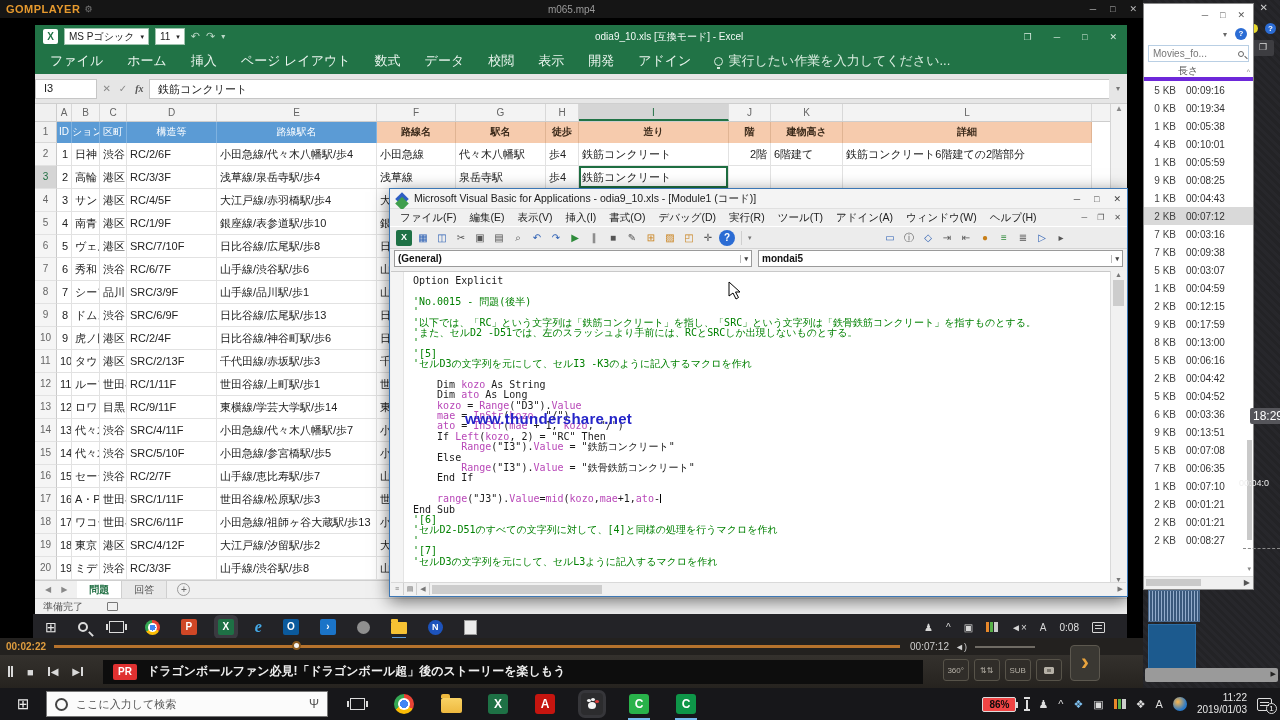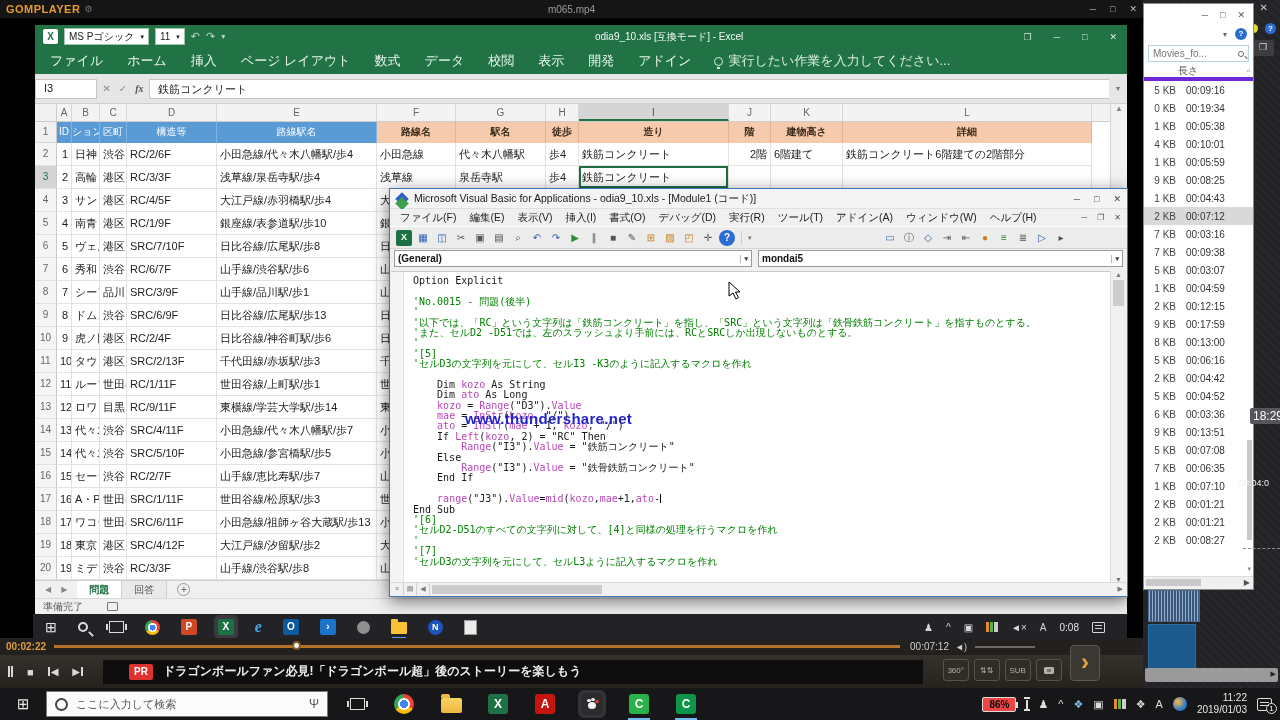--- a/index.html
+++ b/index.html
@@ -127,21 +127,21 @@
   #gom-timeline{left:0;top:638px;width:1143px;height:17px;background:#23211f;display:flex;align-items:center}
   .cur-time{color:#df9d3f;font-size:10px;padding:0 8px 0 6px;font-weight:bold}
   .track{position:relative;height:3px;background:#b5722c;width:846px}
   .thumb{position:absolute;left:238px;top:-4px;width:9px;height:9px;border-radius:50%;background:#f5f5f5;border:2px solid #8a5a20}
   .tot-time{color:#cfcfcf;font-size:10px;padding:0 6px 0 10px}
   .spk{color:#cfcfcf;font-size:9px}
   .vol{width:60px;height:2px;background:#6f6b64;margin-left:8px}
   #gom-ctrl{left:0;top:655px;width:1143px;height:33px;background:linear-gradient(#34312d,#26231f);display:flex;align-items:center;padding:0 8px;position:absolute}
   .pbtn{color:#d9d9d9;font-size:13px;margin-right:14px;display:flex;align-items:center;gap:1px}
   .pbtn .bar{display:inline-block;width:2px;height:11px;background:#d9d9d9}
-  #adbar{display:flex;align-items:center;gap:10px;background:#0d0d0d;height:24px;padding:0 26px;margin-left:6px;width:820px}
+  #adbar{display:flex;align-items:center;gap:10px;background:#0d0d0d;height:24px;padding:0 10px;margin-left:6px;width:820px}
   .pr{background:#e03131;color:#fff;font:bold 10px/16px "Liberation Sans",sans-serif;padding:0 5px;border-radius:2px}
   .adtext{color:#f0f0f0;font-size:12px;font-weight:bold;white-space:nowrap;overflow:hidden}
   #gom-rbtns{position:absolute;right:40px;top:4px;display:flex;align-items:center;gap:5px}
   .gbtn{min-width:26px;height:22px;background:#302d29;border:1px solid #575349;border-radius:3px;color:#b5b0a6;font-size:8px;display:flex;align-items:center;justify-content:center;padding:0 3px}
   .gcam{width:10px;height:7px;background:radial-gradient(circle,#7a766d 0 2px,#b5b0a6 2px 3px);border:1px solid #b5b0a6;border-radius:1px}
   .gico{color:#b5b0a6;font-size:11px;margin:0 4px}
   .eject{border-bottom:2px solid #b5b0a6;line-height:8px;font-size:9px}
   #next-big{position:absolute;right:3px;top:-14px;width:30px;height:36px;background:#3a3833;border:1px solid #5c584f;border-radius:4px;color:#e8a33d;font-size:24px;font-weight:bold;text-align:center;line-height:32px}
 
   

